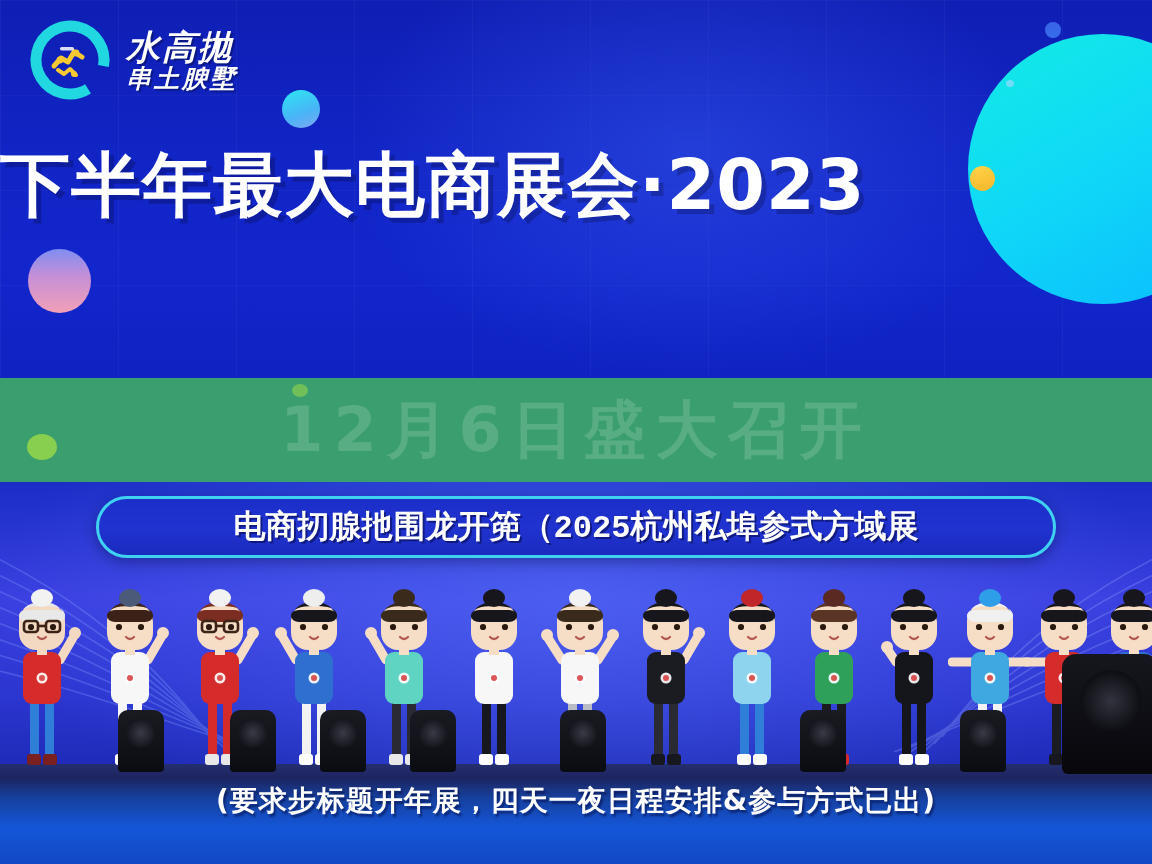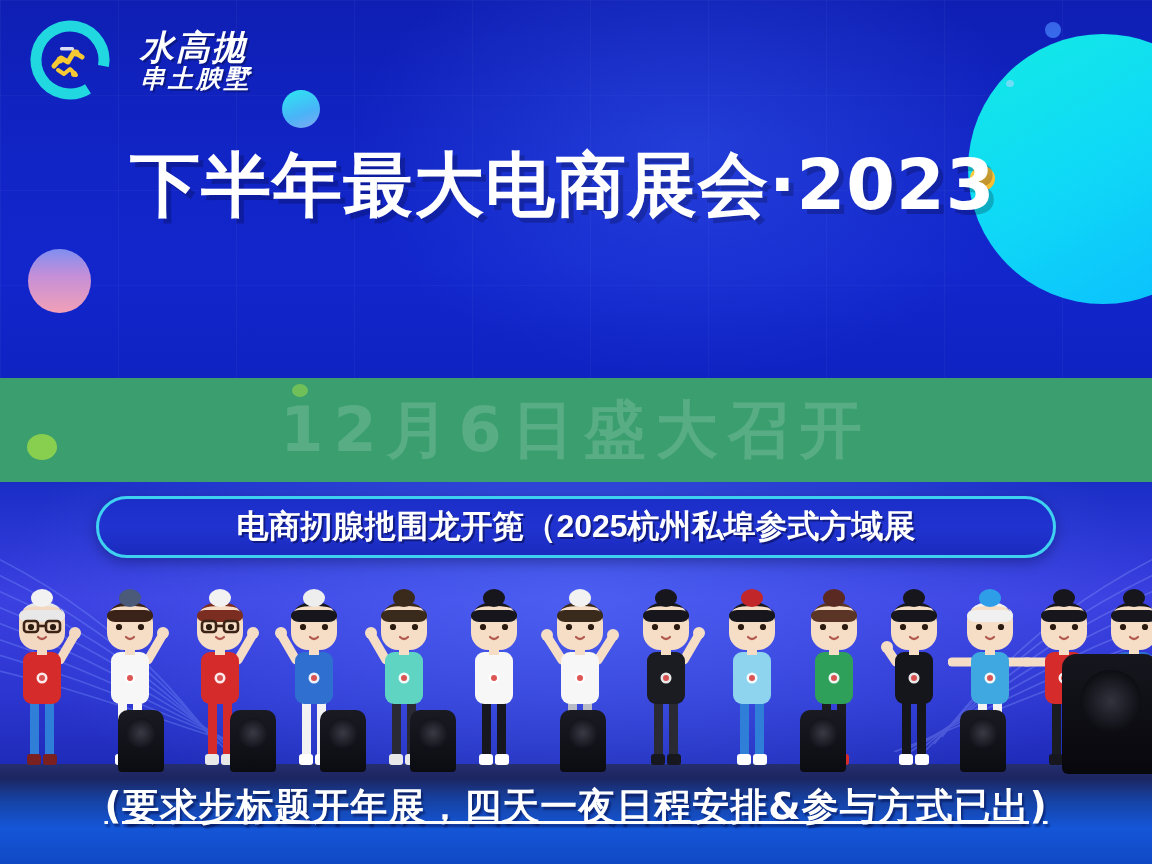--- a/index.html
+++ b/index.html
@@ -87,21 +87,21 @@
     border-radius: 50%;
     background: linear-gradient(165deg, #ffd44a 0%, #f6b62a 100%);
   }
 
   
   .logo-block {
     position: absolute;
     left: 24px; top: 14px;
     display: flex;
     align-items: center;
-    gap: 24px;
+    gap: 10px;
     z-index: 6;
   }
   .logo-mark {
     position: relative;
     width: 92px; height: 92px;
     border-radius: 50%;
   }
   .logo-mark svg { display: block; }
   .logo-words {
     display: flex;
@@ -127,21 +127,20 @@
     font-family: "DejaVu Sans", sans-serif;
     text-shadow: 2px 2px 0 rgba(0,0,0,0.28);
   }
 
   
   .hero-title {
     position: absolute;
     left: 0; top: 150px;
     width: 1152px;
     z-index: 5;
-    padding-left: 130px;
   }
   .hero-title .l1, .hero-title .l2 {
     color: #ffffff;
     font-weight: bold;
     font-family: "DejaVu Sans", sans-serif;
     white-space: nowrap;
     text-shadow: 5px 5px 0 rgba(0,0,15,0.22);
     letter-spacing: 1px;
   }
   .hero-title .l1 { font-size: 70px; line-height: 1.02; }
@@ -254,21 +253,21 @@
     background: linear-gradient(180deg, #1b2ec8 0%, #2033d0 50%, #1a2bbe 100%);
     border: 3px solid #3fd2f0;
     display: flex;
     align-items: center;
     justify-content: center;
     z-index: 6;
     box-shadow: 0 4px 14px rgba(0,0,40,0.35);
   }
   .pill-text {
     color: #ffffff;
-    font-family: Liberation Sans, sans-serif;
+    font-family: Liberation Mono, monospace;
     font-weight: bold;
     font-size: 32px;
     white-space: nowrap;
     letter-spacing: 0px;
     text-shadow: 2px 2px 0 rgba(0,0,40,0.45);
   }
 
   
   .mascots {
     position: absolute;
@@ -324,25 +323,24 @@
     left: 0; top: 300px;
     width: 1152px;
     text-align: center;
     z-index: 9;
   }
   .bottom-caption .bc {
     display: inline-block;
     color: #ffffff;
     font-family: "DejaVu Sans", sans-serif;
     font-weight: bold;
-    font-size: 37px;
+    font-size: 28px;
     white-space: nowrap;
     letter-spacing: 1px;
     text-shadow: 2px 3px 2px rgba(0,0,50,0.45);
-    text-decoration: underline;
   }
 </style>
 </head>
 <body>
 
 <div id="stage">
 
   <div class="hero">
     <div class="hero-grid"></div>
     <div class="hero-glow"></div>

